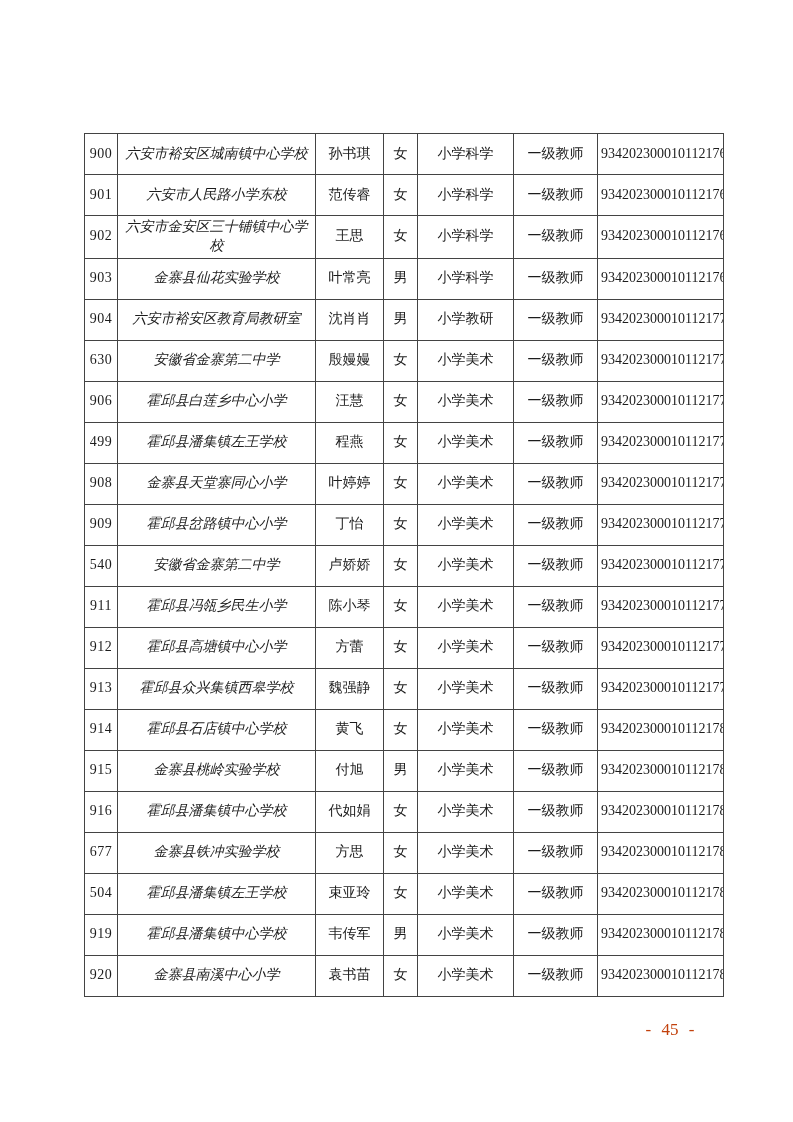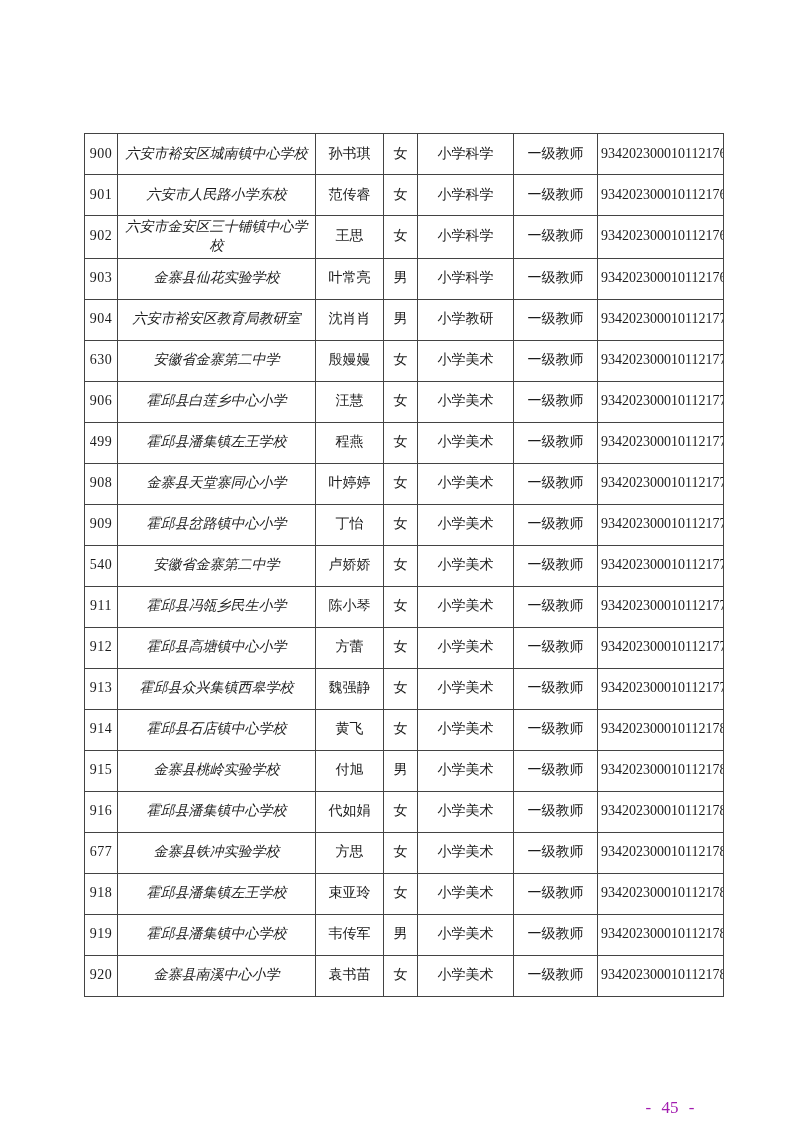--- a/index.html
+++ b/index.html
@@ -48,26 +48,26 @@
   td.c-cert {
     text-align: left;
     padding: 2px 1px;
     font-size: 13px;
     letter-spacing: 0;
     white-space: nowrap;
   }
   .page-number {
     position: absolute;
     left: 628px;
-    top: 1098px;
+    top: 1020px;
     width: 84px;
     text-align: center;
     font-size: 17px;
     word-spacing: 6px;
-    color: #a21caf;
+    color: #c2410c;
   }
 </style>
 </head>
 <body>
 
 <div class="page">
 
   <table class="teacher-table">
     <colgroup>
       <col style="width:33px">
@@ -235,21 +235,21 @@
         <tr>
     <td class="c-no">677</td>
     <td class="c-school">金寨县铁冲实验学校</td>
     <td class="c-name">方思</td>
     <td class="c-gender">女</td>
     <td class="c-subject">小学美术</td>
     <td class="c-title">一级教师</td>
     <td class="c-cert">9342023000101121783</td>
   </tr>
         <tr>
-    <td class="c-no">918</td>
+    <td class="c-no">504</td>
     <td class="c-school">霍邱县潘集镇左王学校</td>
     <td class="c-name">束亚玲</td>
     <td class="c-gender">女</td>
     <td class="c-subject">小学美术</td>
     <td class="c-title">一级教师</td>
     <td class="c-cert">9342023000101121784</td>
   </tr>
         <tr>
     <td class="c-no">919</td>
     <td class="c-school">霍邱县潘集镇中心学校</td>

